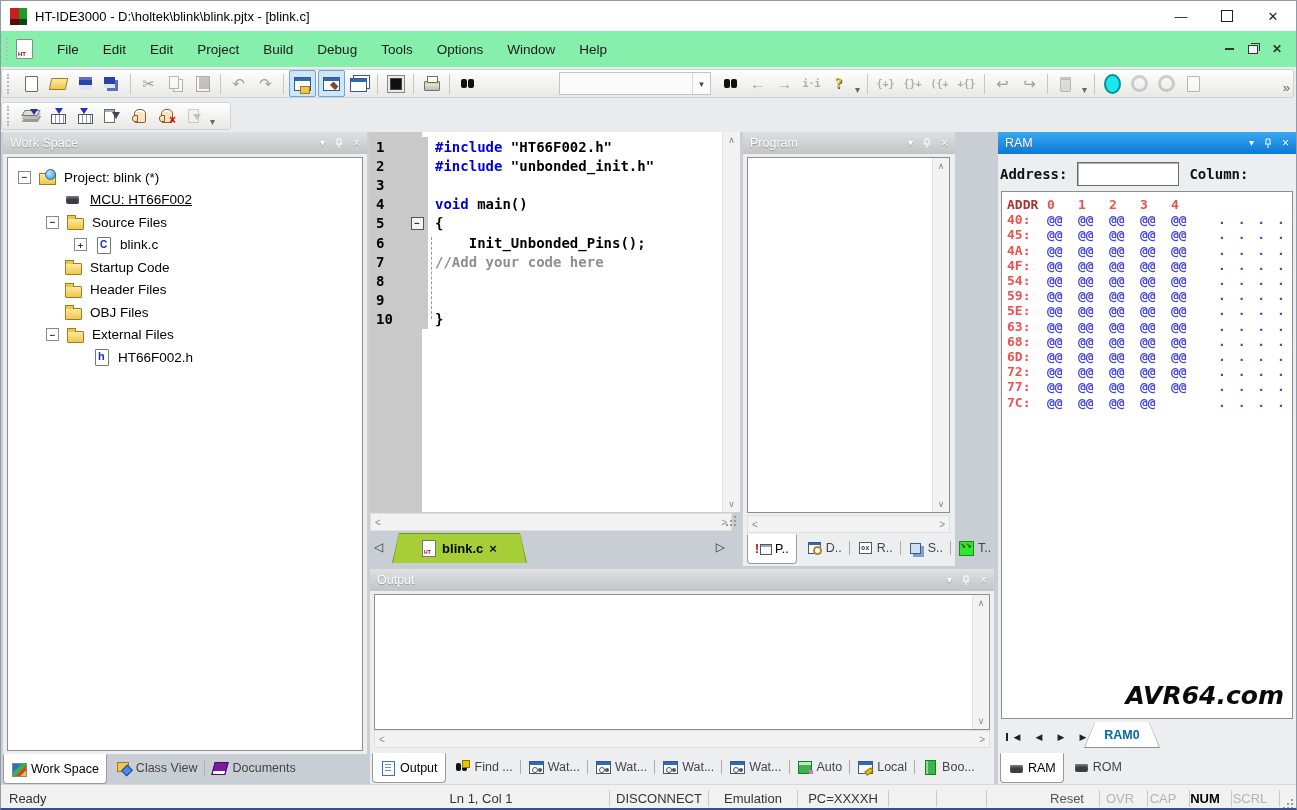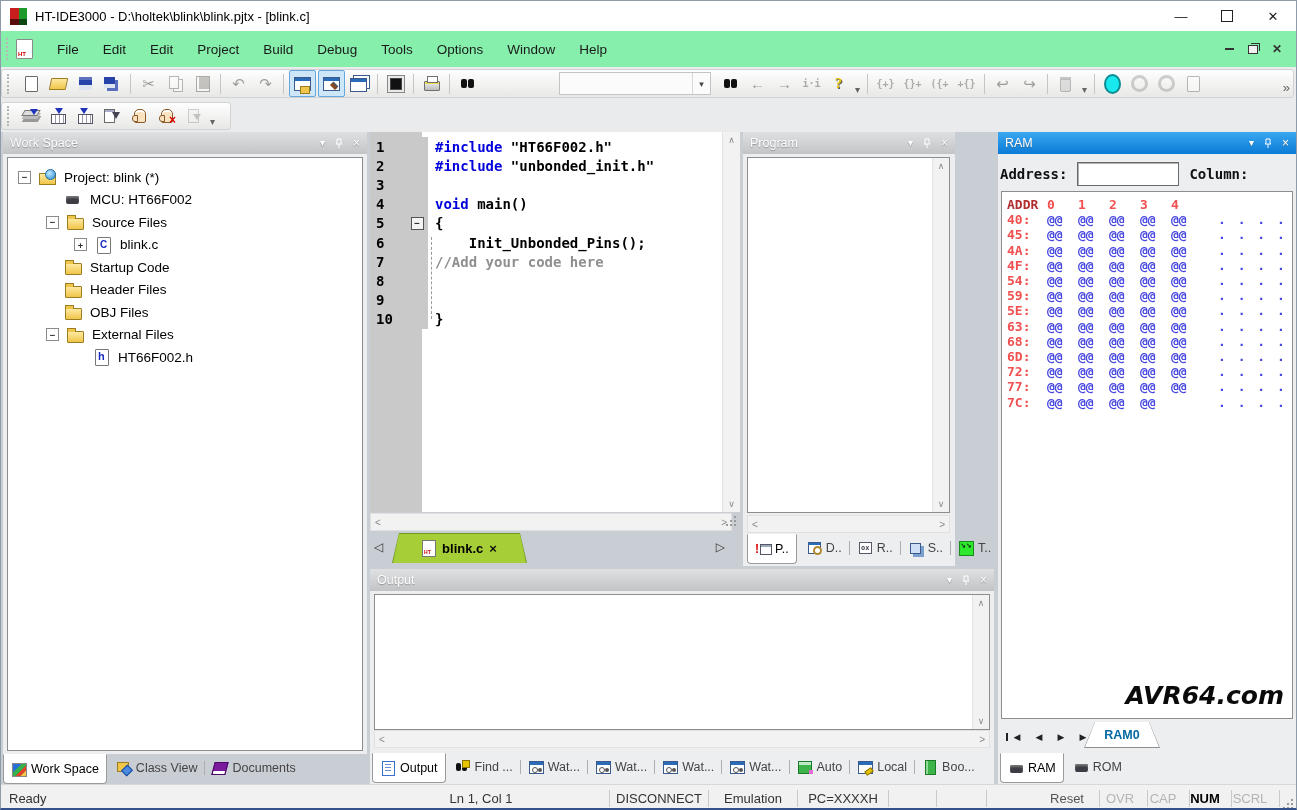--- a/index.html
+++ b/index.html
@@ -383,21 +383,21 @@
           </svg>
         <span class="ph-ico" style="font-size:12px;">×</span>
       </span>
     </div>
     <div class="pbody" style="left:4px;right:4px;top:25px;bottom:3px;padding-top:8px;" id="ws-tree">
         <div class="trow" style="padding-left: 10px;">
           <div class="texp">−</div>
           <div class="tico t-project"></div>
           <div>Project: blink (*)</div>
         </div>
-        <div class="trow" style="padding-left: 38px;">
+        <div class="trow" style="padding-left: 38px; text-decoration: underline;">
           <div class="texp-blank"></div>
           <div class="tico t-chip"></div>
           <div>MCU: HT66F002</div>
         </div>
         <div class="trow" style="padding-left: 38px;">
           <div class="texp">−</div>
           <div class="tico t-folder"></div>
           <div>Source Files</div>
         </div>
         <div class="trow" style="padding-left: 66px;">

